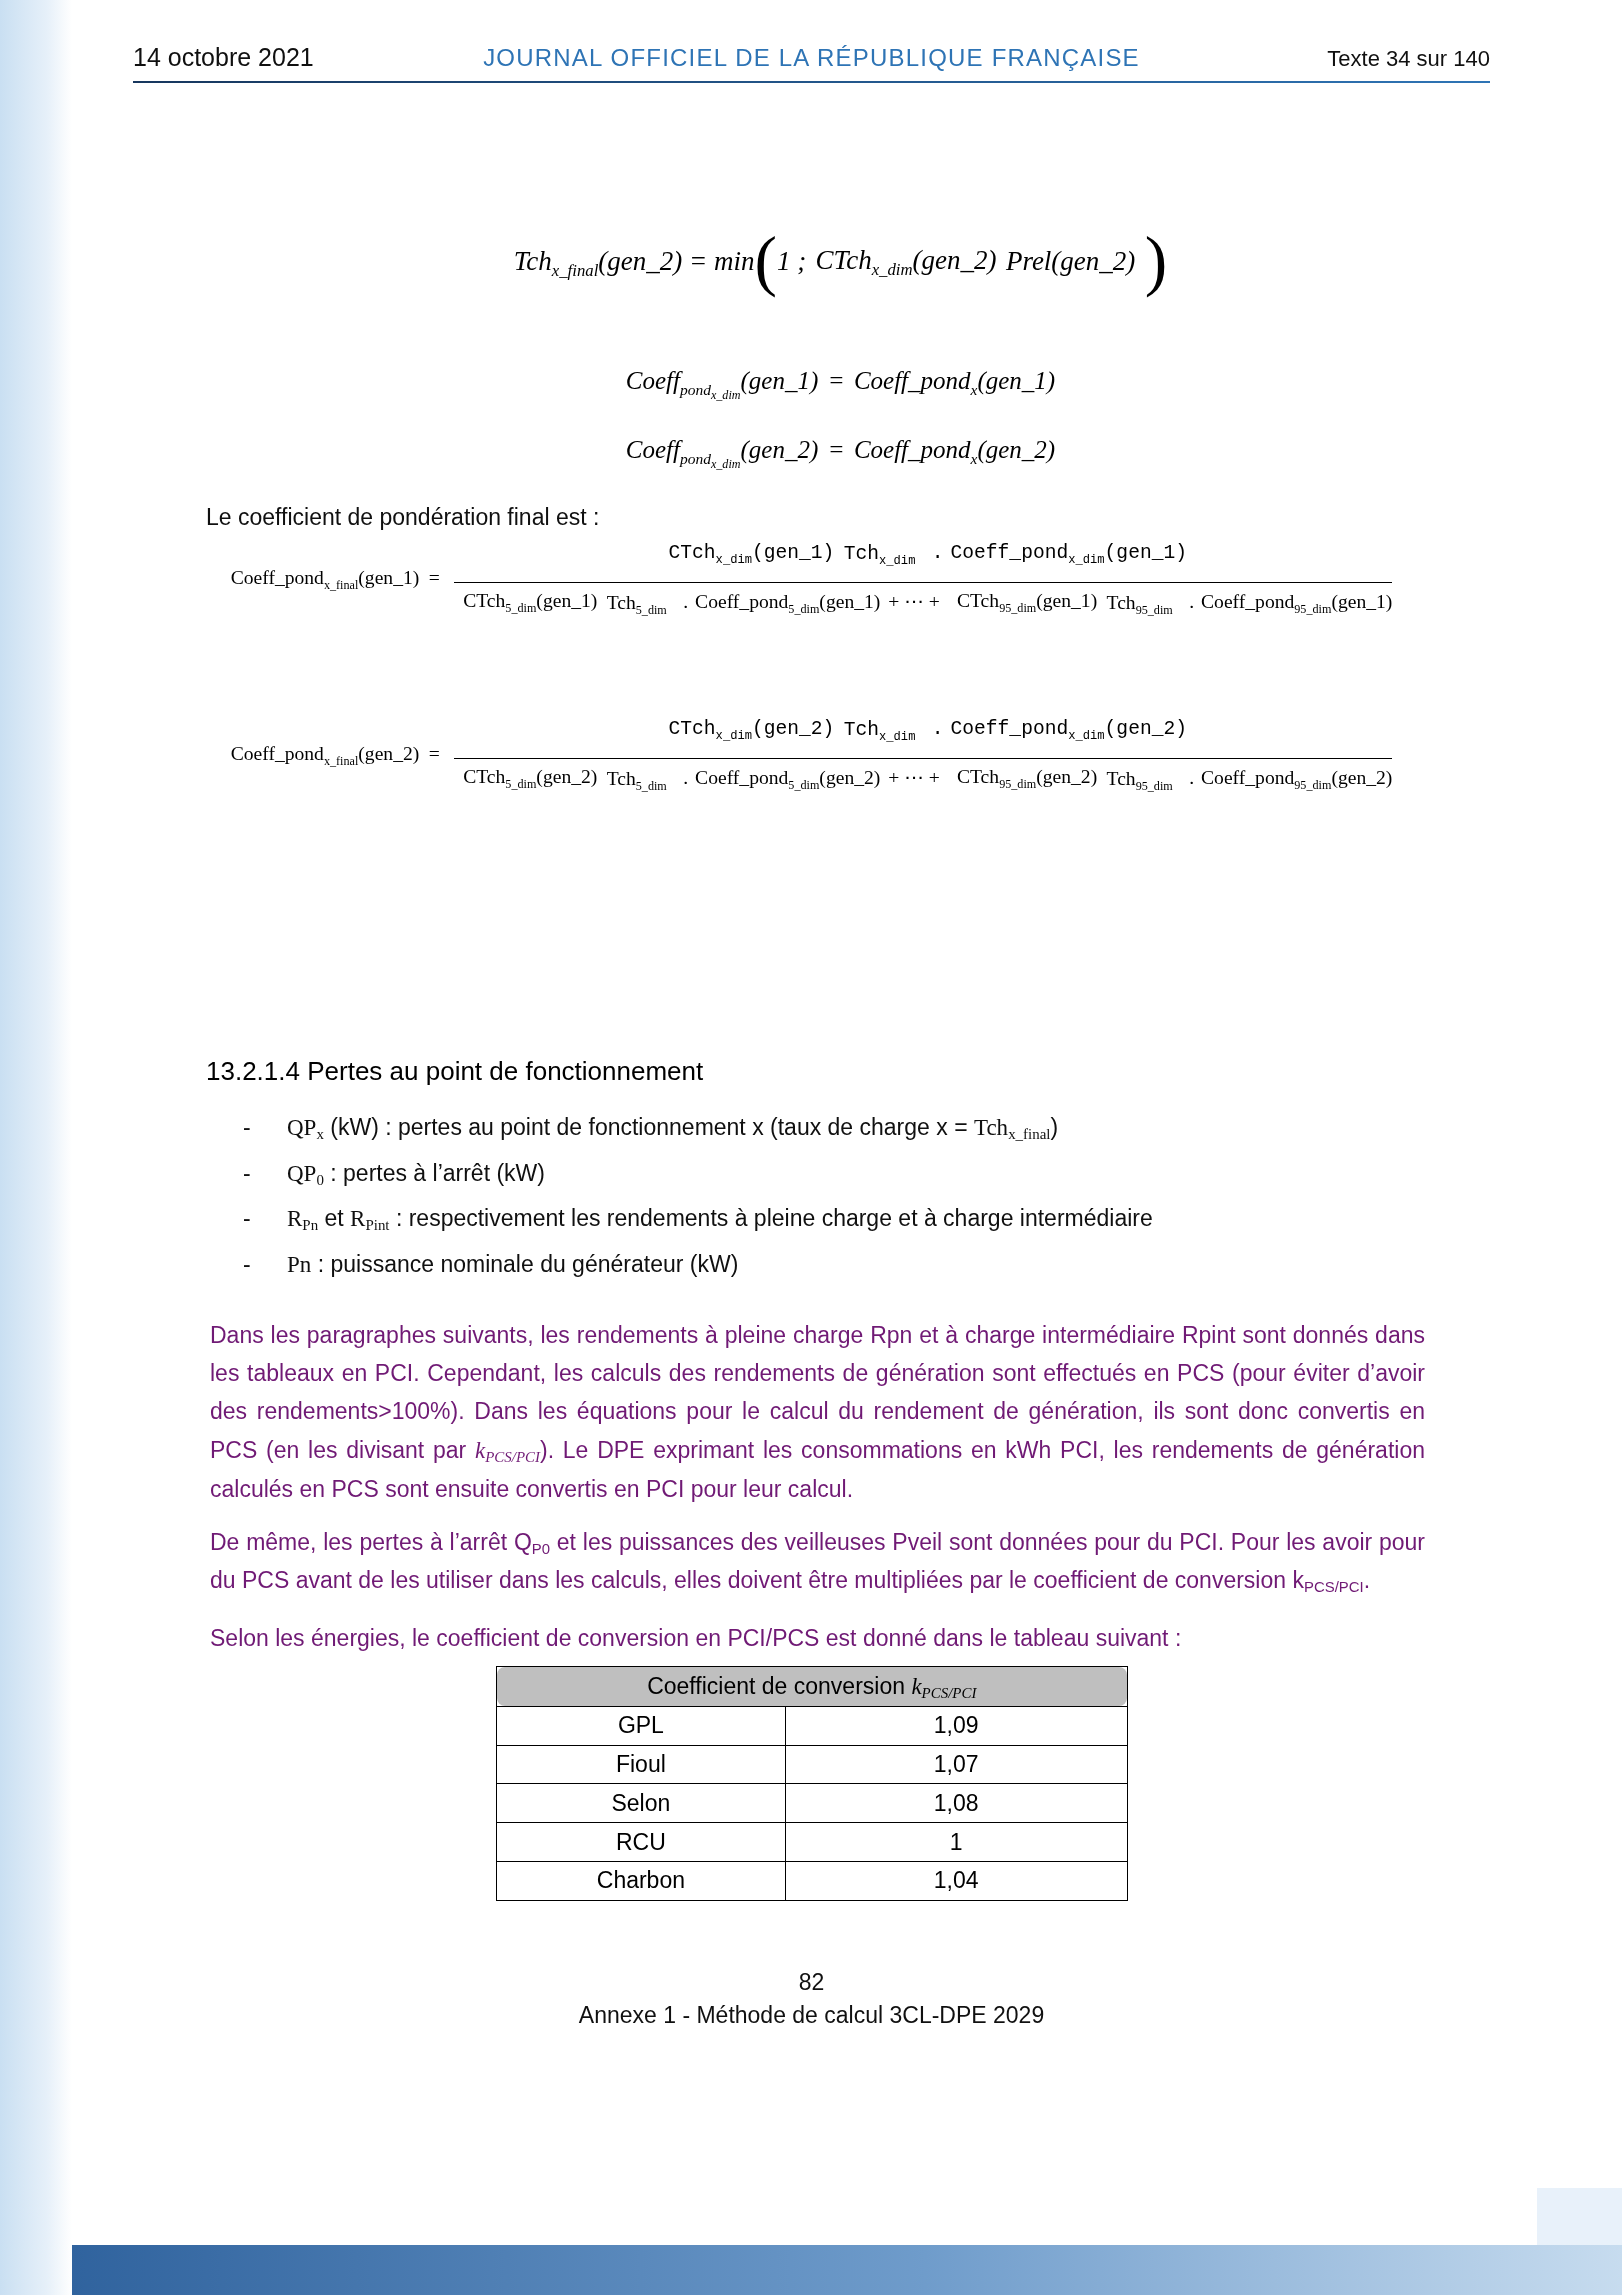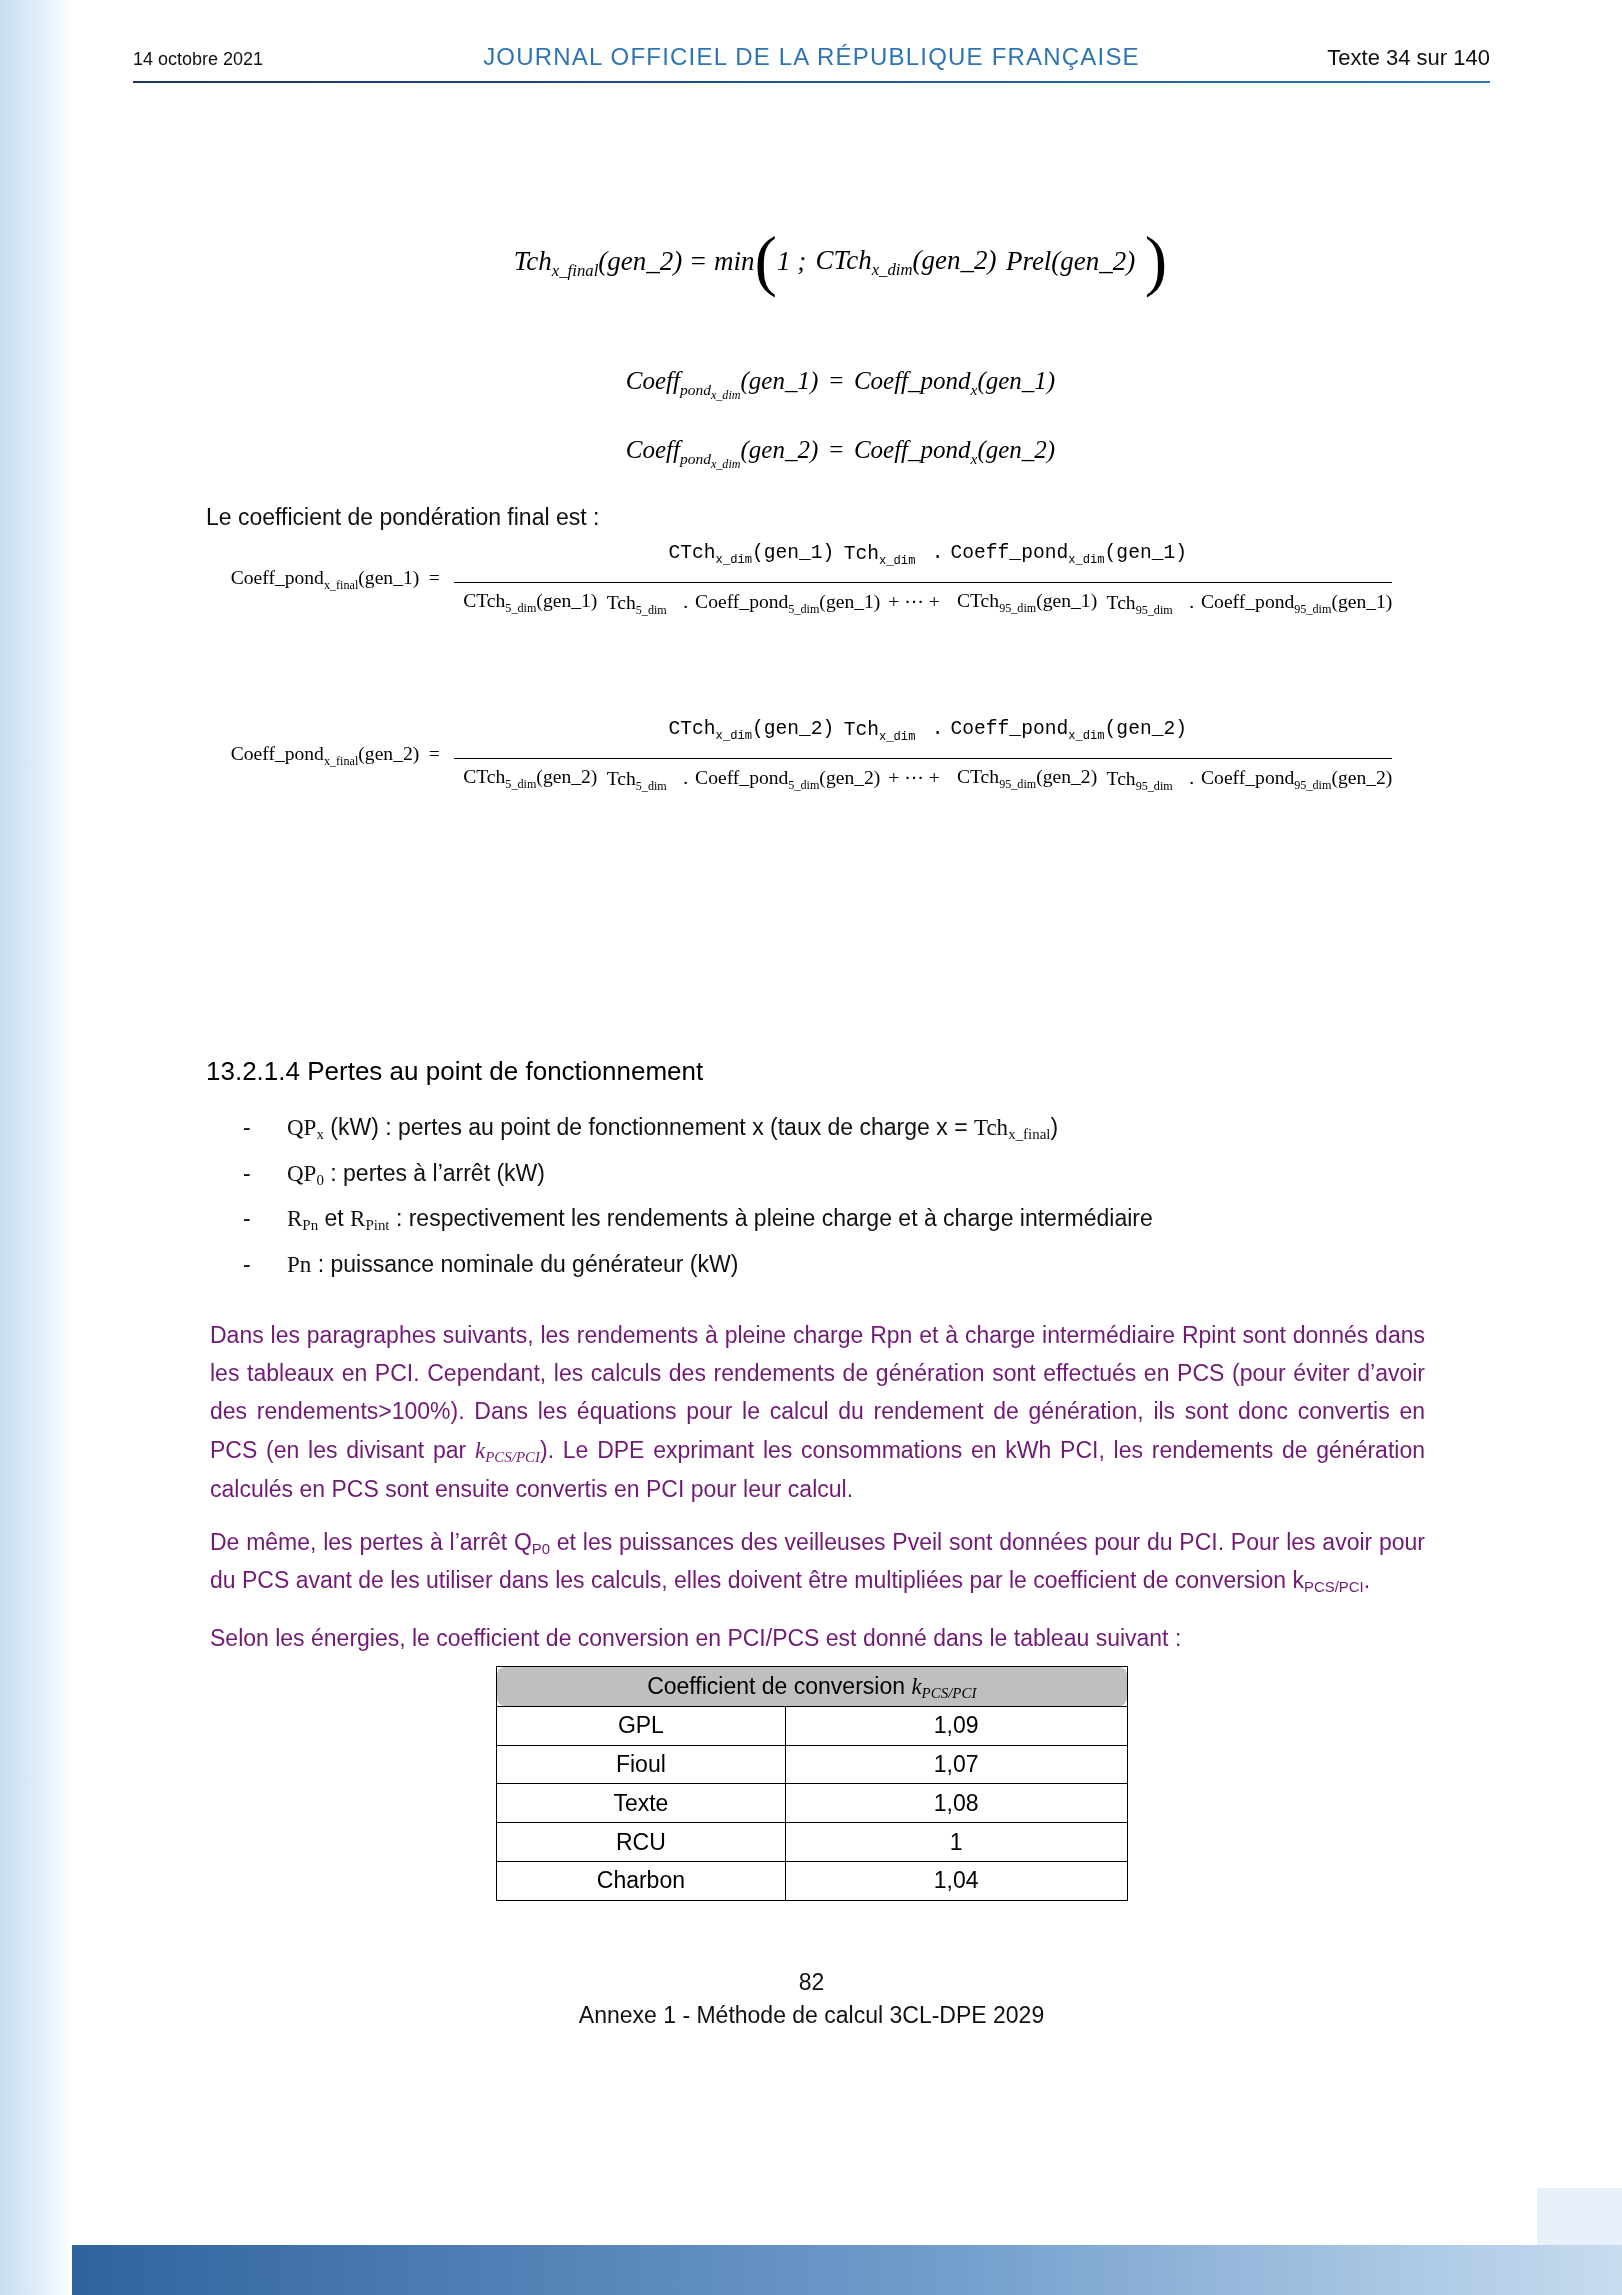--- a/index.html
+++ b/index.html
@@ -9,21 +9,21 @@
   }
   
   .band-left{position:absolute;left:0;top:0;width:72px;height:100%;
     background:linear-gradient(to right,#c9dff2 0%,#e6f0f9 65%,#ffffff 100%);}
   .bar-bottom{position:absolute;left:72px;right:0;bottom:0;height:50px;
     background:linear-gradient(to right,#30639e 0%,#6f9ccb 55%,#c7dcef 100%);}
   .bar-step{position:absolute;right:0;bottom:50px;width:86px;height:57px;background:#e8f1fa;}
 
   
   .header{position:absolute;top:43px;left:133px;width:1357px;display:flex;align-items:baseline;}
-  .header-date{width:283px;font-size:18px;text-align:left;}
+  .header-date{width:283px;font-size:25px;text-align:left;}
   .journal-title{flex:1;text-align:center;color:#2e74b5;font-size:24px;font-weight:500;letter-spacing:1.2px;}
   .header-texte{width:283px;font-size:22px;text-align:right;}
   .header-rule{position:absolute;top:81px;left:133px;width:1357px;height:2.4px;
     background:linear-gradient(to right,#17375e,#2e74b5);}
   sub{font-size:0.62em;line-height:0;}
   sub sub{font-size:0.78em;}
   .frac{display:inline-flex;flex-direction:row;align-items:flex-end;line-height:1.25;margin:0 4.7px;}
   .frac .num{padding:0 4.7px 1.6px;}
   .frac .fbar{align-self:stretch;height:0;border-top:1.6px solid #000;}
   .frac .den{padding:2.4px 4.7px 0;}
@@ -235,21 +235,21 @@
   <tbody>
       <tr>
         <td>GPL</td>
         <td>1,09</td>
       </tr>
       <tr>
         <td>Fioul</td>
         <td>1,07</td>
       </tr>
       <tr>
-        <td>Texte</td>
+        <td>Selon</td>
         <td>1,08</td>
       </tr>
       <tr>
         <td>RCU</td>
         <td>1</td>
       </tr>
       <tr>
         <td>Charbon</td>
         <td>1,04</td>
       </tr>

